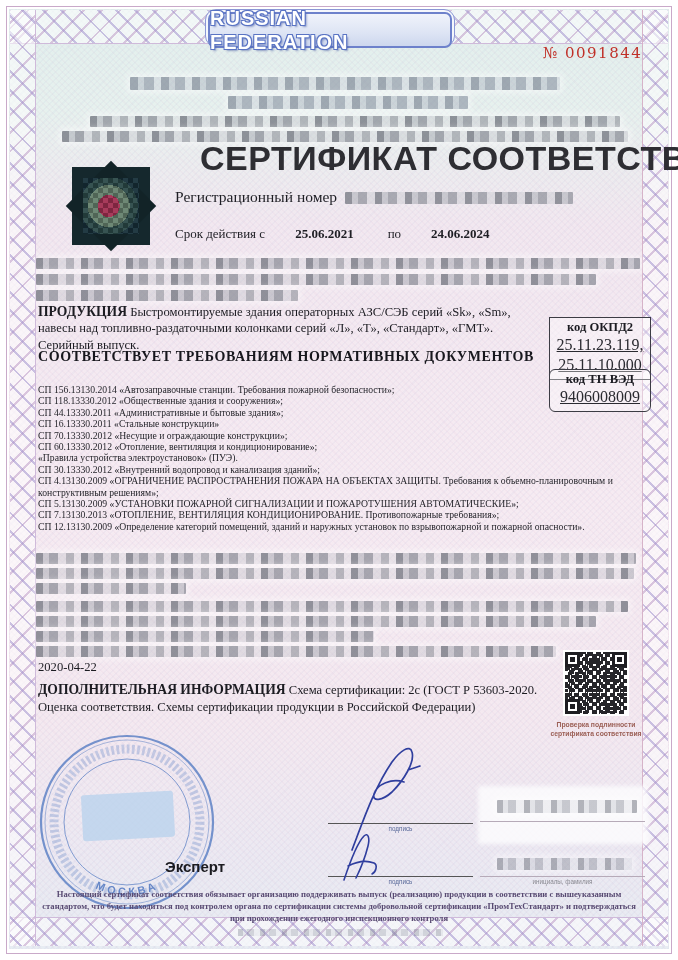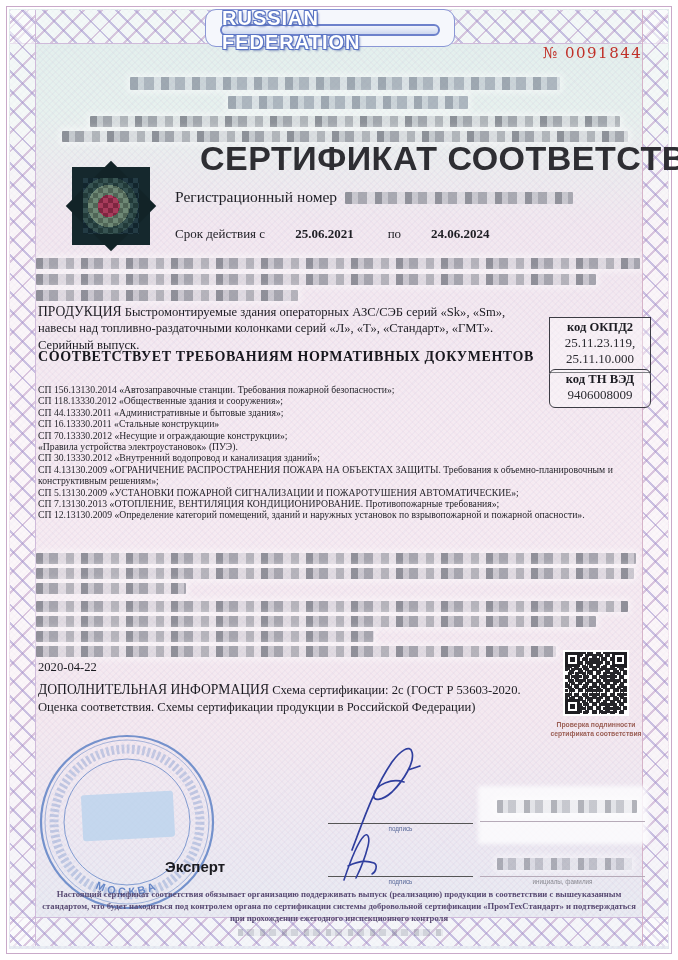--- a/index.html
+++ b/index.html
@@ -28,21 +28,21 @@
       repeating-linear-gradient(-45deg, transparent 0 6.5px, rgba(186,150,196,.5) 6.5px 8.5px, transparent 8.5px 13px);
   }
   .band-left  { left:10px; top:10px; width:25px; bottom:14px; border-right:1px solid #cfbada; }
   .band-right { right:10px; top:10px; width:25px; bottom:14px; border-left:1px solid #d6b3c8; }
   .band-top   { left:10px; top:10px; right:10px; height:33px; border-bottom:1px solid #cfbada; }
   .band-bottom{ left:10px; bottom:14px; right:10px; height:28px; border-top:1px solid #cfbada; }
 
   
   .banner {
     position:absolute; left:205px; top:9px; width:250px; height:38px; z-index:6;
-    border:1.5px solid #8a97d6; border-radius:11px; padding:14px; background:#f5f7fc;
+    border:1.5px solid #8a97d6; border-radius:11px; padding:2px; background:#f5f7fc;
     box-sizing:border-box;
   }
   .banner-inner {
     height:100%; border:2px solid #6d81cb; border-radius:7px;
     background:linear-gradient(180deg,#f0f3fb 0%,#dde4f4 60%,#cdd7ee 100%);
     display:flex; align-items:center; justify-content:center;
   }
   .banner-text {
     font-family:"Liberation Sans", sans-serif; font-weight:bold; font-size:20px;
     color:#fff; letter-spacing:1px; transform:scaleY(1.05);
@@ -94,26 +94,26 @@
   .holo .dm { position:absolute; left:10px; top:10px; width:78px; height:78px; background:#122327; transform:rotate(45deg) scale(.82); }
   .holo .core {
     position:absolute; left:21px; top:21px; width:56px; height:56px;
     background:
       repeating-conic-gradient(rgba(0,0,0,.22) 0% 25%, rgba(255,255,255,.05) 0% 50%),
       radial-gradient(circle at 46% 50%, #a23052 0 11px, #66826e 11px 21px, #2c4a49 21px 29px, #17303a 29px);
     background-size:10px 10px, auto;
   }
 
   .product { position:absolute; left:38px; top:303px; width:507px; z-index:5; font-size:12.6px; line-height:1.28; color:#1c1c22; }
-  .blk-label { font-weight:normal; font-size:13.6px; }
+  .blk-label { font-weight:bold; font-size:13.6px; }
 
   .codebox { position:absolute; left:549px; z-index:5; width:102px; box-sizing:border-box;
     border:1px solid #3c3c44; background:rgba(255,255,255,.35); text-align:center; padding:2px 1px 4px; }
   .codebox .cb-h { font-weight:bold; font-size:12.6px; color:#1c1c22; }
-  .codebox div[data-name="code-value"] { font-size:13px; line-height:1.25; color:#2a2a30; }
+  .codebox div[data-name="code-value"] { font-size:16px; line-height:1.25; color:#2a2a30;text-decoration:underline; }
   #okpd2-box { top:317px; } #tnved-box { top:369px;border-radius:6px; }
 
   .standards { position:absolute; left:38px; top:349px; width:601px; z-index:5; }
   .standards .std-h { font-weight:bold; font-size:14px; letter-spacing:.6px; color:#17171d; margin-bottom:19px; }
   .standards .std-list { font-size:9.7px; line-height:11.4px; color:#26262c; }
   .standards .std-list div { white-space:normal; }
 
   .issue-date { position:absolute; left:38px; top:660px; z-index:5; font-size:12.6px; color:#1c1c22; }
   .additional { position:absolute; left:38px; top:681px; width:516px; z-index:5; font-size:12.6px; line-height:1.3; color:#1c1c22; }
 
@@ -211,20 +211,21 @@
   </div>
 
   <div class="standards" data-name="standards-block">
     <div class="std-h" data-name="standards-heading">СООТВЕТСТВУЕТ ТРЕБОВАНИЯМ НОРМАТИВНЫХ ДОКУМЕНТОВ</div>
     <div class="std-list" data-name="standards-list">
         <div data-name="standard-item">СП 156.13130.2014 «Автозаправочные станции. Требования пожарной безопасности»;</div>
         <div data-name="standard-item">СП 118.13330.2012 «Общественные здания и сооружения»;</div>
         <div data-name="standard-item">СП 44.13330.2011 «Административные и бытовые здания»;</div>
         <div data-name="standard-item">СП 16.13330.2011 «Стальные конструкции»</div>
         <div data-name="standard-item">СП 70.13330.2012 «Несущие и ограждающие конструкции»;</div>
+        <div data-name="standard-item">СП 60.13330.2012 «Отопление, вентиляция и кондиционирование»;</div>
         <div data-name="standard-item">«Правила устройства электроустановок» (ПУЭ).</div>
         <div data-name="standard-item">СП 30.13330.2012 «Внутренний водопровод и канализация зданий»;</div>
         <div data-name="standard-item">СП 4.13130.2009 «ОГРАНИЧЕНИЕ РАСПРОСТРАНЕНИЯ ПОЖАРА НА ОБЪЕКТАХ ЗАЩИТЫ. Требования к объемно-планировочным и конструктивным решениям»;</div>
         <div data-name="standard-item">СП 5.13130.2009 «УСТАНОВКИ ПОЖАРНОЙ СИГНАЛИЗАЦИИ И ПОЖАРОТУШЕНИЯ АВТОМАТИЧЕСКИЕ»;</div>
         <div data-name="standard-item">СП 7.13130.2013 «ОТОПЛЕНИЕ, ВЕНТИЛЯЦИЯ КОНДИЦИОНИРОВАНИЕ. Противопожарные требования»;</div>
         <div data-name="standard-item">СП 12.13130.2009 «Определение категорий помещений, зданий и наружных установок по взрывопожарной и пожарной опасности».</div>
       </div>
   </div>
 
   <div class="rdx" style="left:36px; top:553px; width:600px;" data-name="redacted-text"></div>

